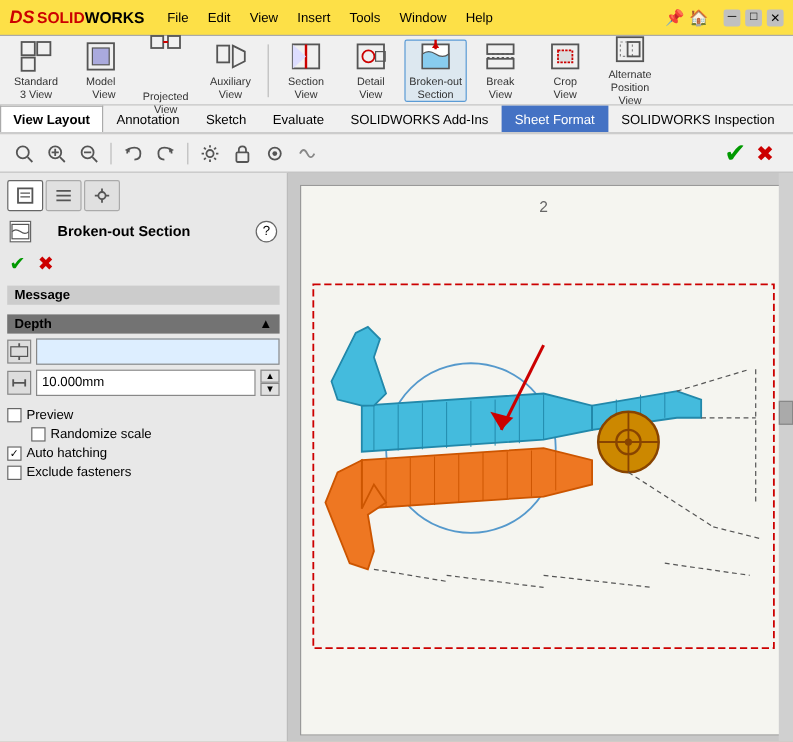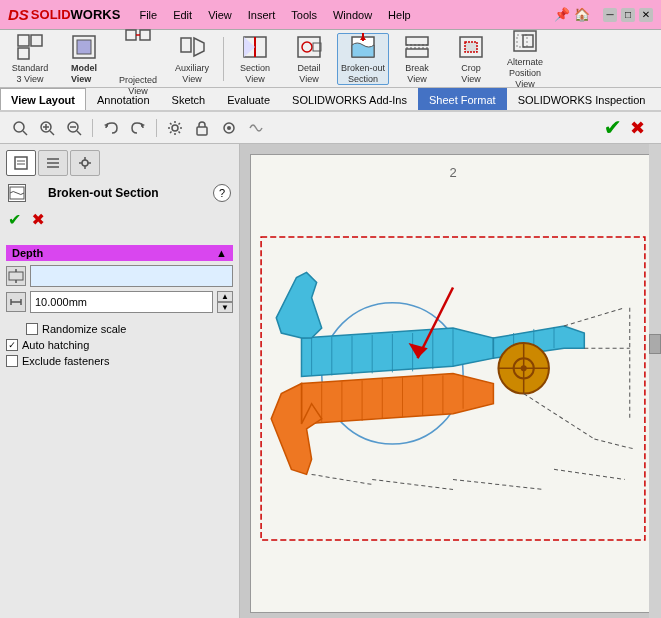--- a/index.html
+++ b/index.html
@@ -1,19 +1,19 @@
 <!DOCTYPE html>
 <html><head>
   <meta charset="utf-8">
   <style>
     * { margin: 0; padding: 0; box-sizing: border-box; }
     body { width: 661px; height: 618px; font-family: 'Segoe UI', Arial, sans-serif; font-size: 11px; background: #d4d0c8; overflow: hidden; }
     
     
-    #top-bar { display: flex; align-items: center; background: #f9a8d4; border-bottom: 1px solid #aaa; height: 30px; padding: 0 8px; }
+    #top-bar { display: flex; align-items: center; background: #fde047; border-bottom: 1px solid #aaa; height: 30px; padding: 0 8px; }
     #logo { display: flex; align-items: center; margin-right: 15px; }
     
     #menu-bar { display: flex; gap: 12px; font-size: 11px; }
     #menu-bar span { cursor: pointer; padding: 2px 4px; }
     .window-controls { display: flex; gap: 4px; margin-left: 8px; }
     .win-btn { width: 14px; height: 14px; border-radius: 2px; display: flex; align-items: center; justify-content: center; font-size: 10px; cursor: pointer; }
     .win-min { background: #c0c0c0; }
     .win-max { background: #c0c0c0; }
     .win-close { background: #c0c0c0; }
 
@@ -53,21 +53,21 @@
     #action-btns { display: flex; gap: 6px; margin-bottom: 8px; }
     .action-btn { font-size: 16px; cursor: pointer; padding: 0 2px; }
     .action-btn.green { color: #090; }
     .action-btn.red { color: #c00; }
     
     #message-section { margin-bottom: 8px; }
     #message-header { display: flex; justify-content: space-between; align-items: center; background: #ccc; padding: 2px 6px; font-size: 11px; font-weight: bold; }
     #message-body { background: #ffff99; padding: 6px 8px; font-size: 11px; line-height: 1.4; color: #333; border: 1px solid #ccc; }
     
     #depth-section { margin-bottom: 8px; }
-    #depth-header { display: flex; justify-content: space-between; align-items: center; background: #d946ef; padding: 2px 6px; font-size: 11px; font-weight: bold; margin-bottom: 4px; }
+    #depth-header { display: flex; justify-content: space-between; align-items: center; background: #737373; padding: 2px 6px; font-size: 11px; font-weight: bold; margin-bottom: 4px; }
     .depth-row { display: flex; align-items: center; gap: 4px; margin-bottom: 4px; }
     .depth-icon { width: 20px; height: 20px; border: 1px solid #888; background: #ddd; display: flex; align-items: center; justify-content: center; font-size: 9px; }
     .depth-input { flex: 1; height: 22px; border: 1px solid #888; background: #ddeeff; padding: 0 4px; font-size: 11px; }
     .depth-value-row { display: flex; align-items: center; gap: 4px; }
     .depth-value-input { flex: 1; height: 22px; border: 1px solid #888; background: #fff; padding: 0 4px; font-size: 11px; }
     .spinner { display: flex; flex-direction: column; }
     .spin-btn { width: 16px; height: 11px; border: 1px solid #888; background: #e0e0e0; display: flex; align-items: center; justify-content: center; cursor: pointer; font-size: 8px; line-height: 1; }
     
     #checkbox-section { display: flex; flex-direction: column; gap: 4px; padding: 2px 0; }
     .cb-row { display: flex; align-items: center; gap: 4px; font-size: 11px; cursor: pointer; }
@@ -124,21 +124,21 @@
     </div>
     <span style="font-size:9px;text-align:center;line-height:1.2;">Standard<br>3 View</span>
   </div>
   <div class="toolbar-item">
     <div class="icon-box">
       <svg width="28" height="28" viewBox="0 0 28 28">
         <rect x="3" y="3" width="22" height="22" fill="none" stroke="#555" stroke-width="1.5"></rect>
         <rect x="7" y="7" width="14" height="14" fill="#aad" stroke="#555" stroke-width="1"></rect>
       </svg>
     </div>
-    <span style="font-size:9px;text-align:left;line-height:1.2;font-weight:bold;">Model<br>View</span>
+    <span style="font-size:9px;text-align:right;line-height:1.2;">Model<br>View</span>
   </div>
   <div class="toolbar-item">
     <div class="icon-box">
       <svg width="28" height="28" viewBox="0 0 28 28">
         <rect x="2" y="9" width="10" height="10" fill="none" stroke="#555" stroke-width="1.5"></rect>
         <rect x="16" y="9" width="10" height="10" fill="none" stroke="#555" stroke-width="1.5"></rect>
         <line x1="12" y1="14" x2="16" y2="14" stroke="#c00" stroke-width="1.5" marker-end="url(#ar)"></line>
       </svg>
     </div>
     <span style="font-size:9px;text-align:center;line-height:1.2;margin-top:24px;">Projected<br>View</span>
@@ -329,20 +329,21 @@
       <span id="broken-out-title">Broken-out Section</span>
       <div class="help-btn">?</div>
     </div>
 
     <div id="action-btns">
       <span class="action-btn green">✔</span>
       <span class="action-btn red">✖</span>
     </div>
 
     <div id="message-section">
+      <div id="message-header">Message</div>
     </div>
 
     <div id="depth-section">
       <div id="depth-header">
         <span>Depth</span>
         <span style="cursor:pointer;">▲</span>
       </div>
       <div class="depth-row">
         <div class="depth-icon">
           <svg width="16" height="16" viewBox="0 0 16 16">
@@ -363,20 +364,24 @@
         </div>
         <input class="depth-value-input" type="text" value="10.000mm" style="">
         <div class="spinner">
           <div class="spin-btn">▲</div>
           <div class="spin-btn">▼</div>
         </div>
       </div>
     </div>
 
     <div id="checkbox-section">
+      <div class="cb-row">
+        <div class="cb-box"></div>
+        <span>Preview</span>
+      </div>
       <div class="cb-row cb-indent">
         <div class="cb-box"></div>
         <span>Randomize scale</span>
       </div>
       <div class="cb-row">
         <div class="cb-box checked"></div>
         <span>Auto hatching</span>
       </div>
       <div class="cb-row">
         <div class="cb-box"></div>

